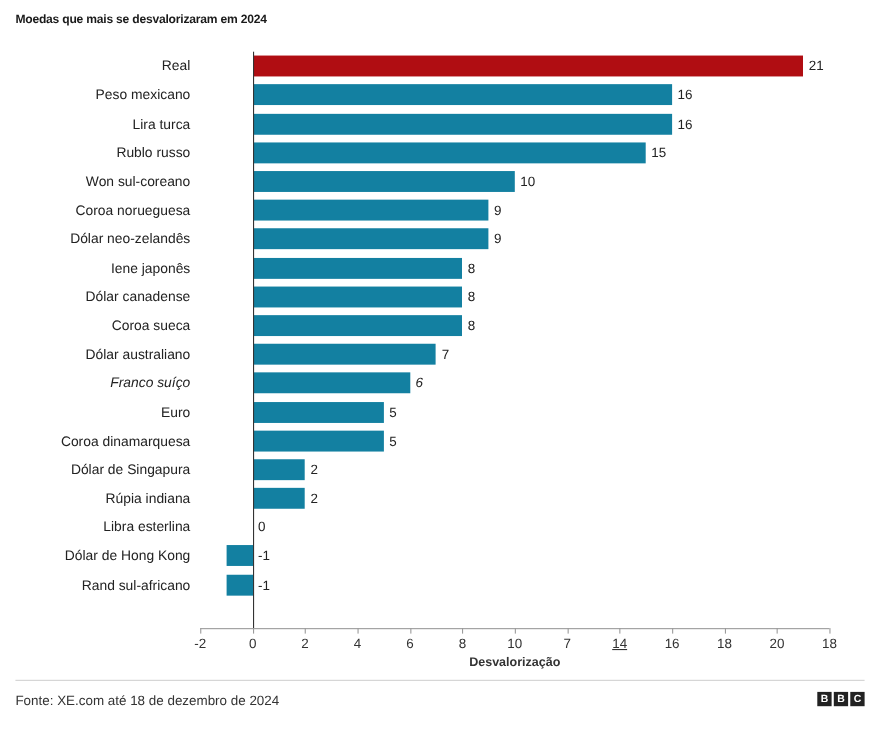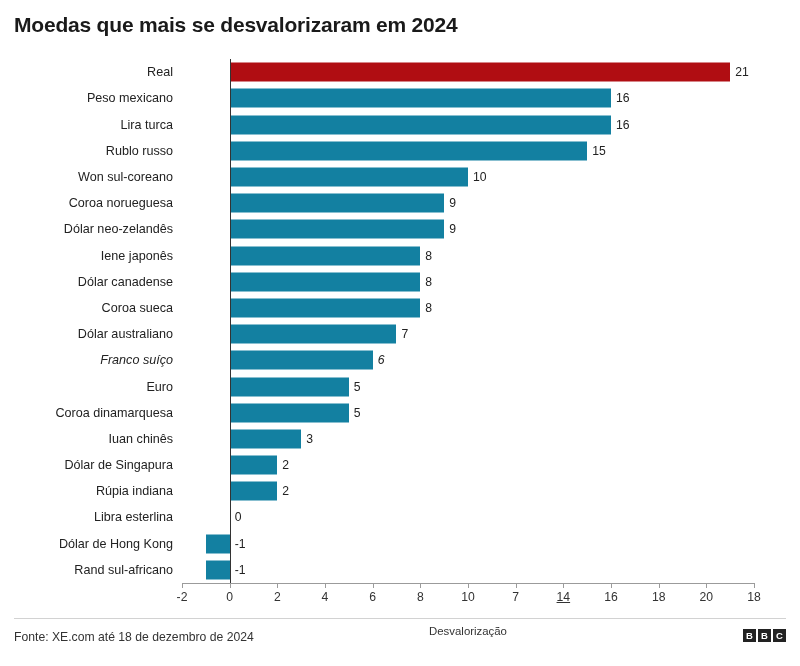--- a/index.html
+++ b/index.html
@@ -15,21 +15,21 @@
     overflow: hidden;
   }
   .page {
     position: relative;
     width: 800px;
     height: 666px;
     box-sizing: border-box;
     padding: 10px 14px 0 14px;
   }
   .title {
-    font-size: 21px;
+    font-size: 11px;
     font-weight: bold;
     color: #1a1a1a;
     line-height: 1.2;
     margin: 2px 0 0 0;
     letter-spacing: -0.2px;
   }
   .subtitle {
     font-size: 13.5px;
     font-weight: normal;
     color: #333333;
@@ -121,25 +121,26 @@
   .tick-label {
     position: absolute;
     top: 7px;
     font-size: 12.2px;
     color: #333333;
     transform: translateX(-50%);
     white-space: nowrap;
   }
   .axis-title {
     position: absolute;
-    top: 42px;
+    top: 25px;
     width: 572px;
     text-align: center;
     font-size: 11.4px;
     color: #333333;
+    font-weight: bold;
   }
 
   
   .footer {
     position: absolute;
     left: 0;
     right: 0;
     bottom: 0;
     height: 48px;
   }
@@ -249,25 +250,20 @@
           </div>
           <div class="row" style="height: 26.2px;">
             <div class="row-label">Euro</div>
             <div class="bar" style="left: 47.6667px; width: 119.167px;"></div>
             <div class="value" style="left: 171.833px;">5</div>
           </div>
           <div class="row" style="height: 26.2px;">
             <div class="row-label">Coroa dinamarquesa</div>
             <div class="bar" style="left: 47.6667px; width: 119.167px;"></div>
             <div class="value" style="left: 171.833px;">5</div>
-          </div>
-          <div class="row" style="height: 26.2px;">
-            <div class="row-label">Iuan chinês</div>
-            <div class="bar" style="left: 47.6667px; width: 71.5px;"></div>
-            <div class="value" style="left: 124.167px;">3</div>
           </div>
           <div class="row" style="height: 26.2px;">
             <div class="row-label">Dólar de Singapura</div>
             <div class="bar" style="left: 47.6667px; width: 47.6667px;"></div>
             <div class="value" style="left: 100.333px;">2</div>
           </div>
           <div class="row" style="height: 26.2px;">
             <div class="row-label">Rúpia indiana</div>
             <div class="bar" style="left: 47.6667px; width: 47.6667px;"></div>
             <div class="value" style="left: 100.333px;">2</div>

